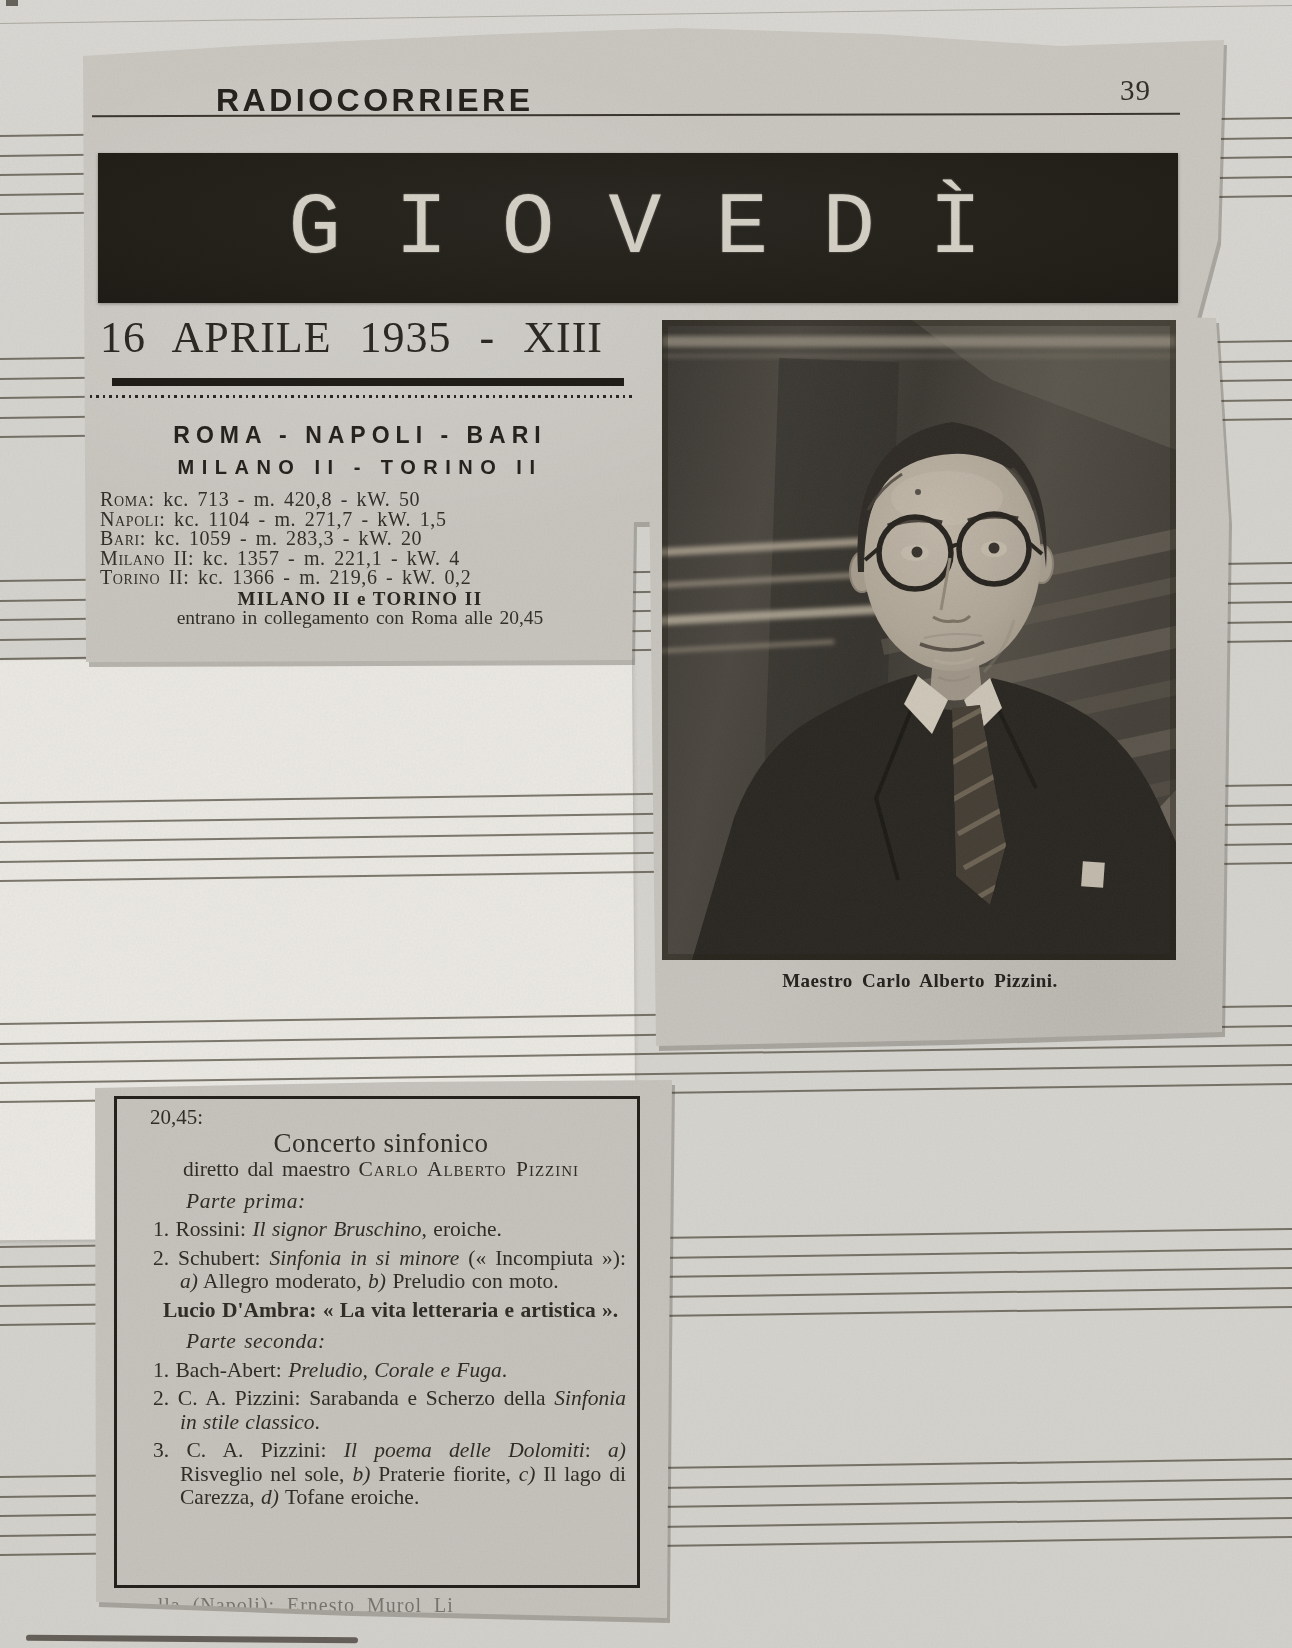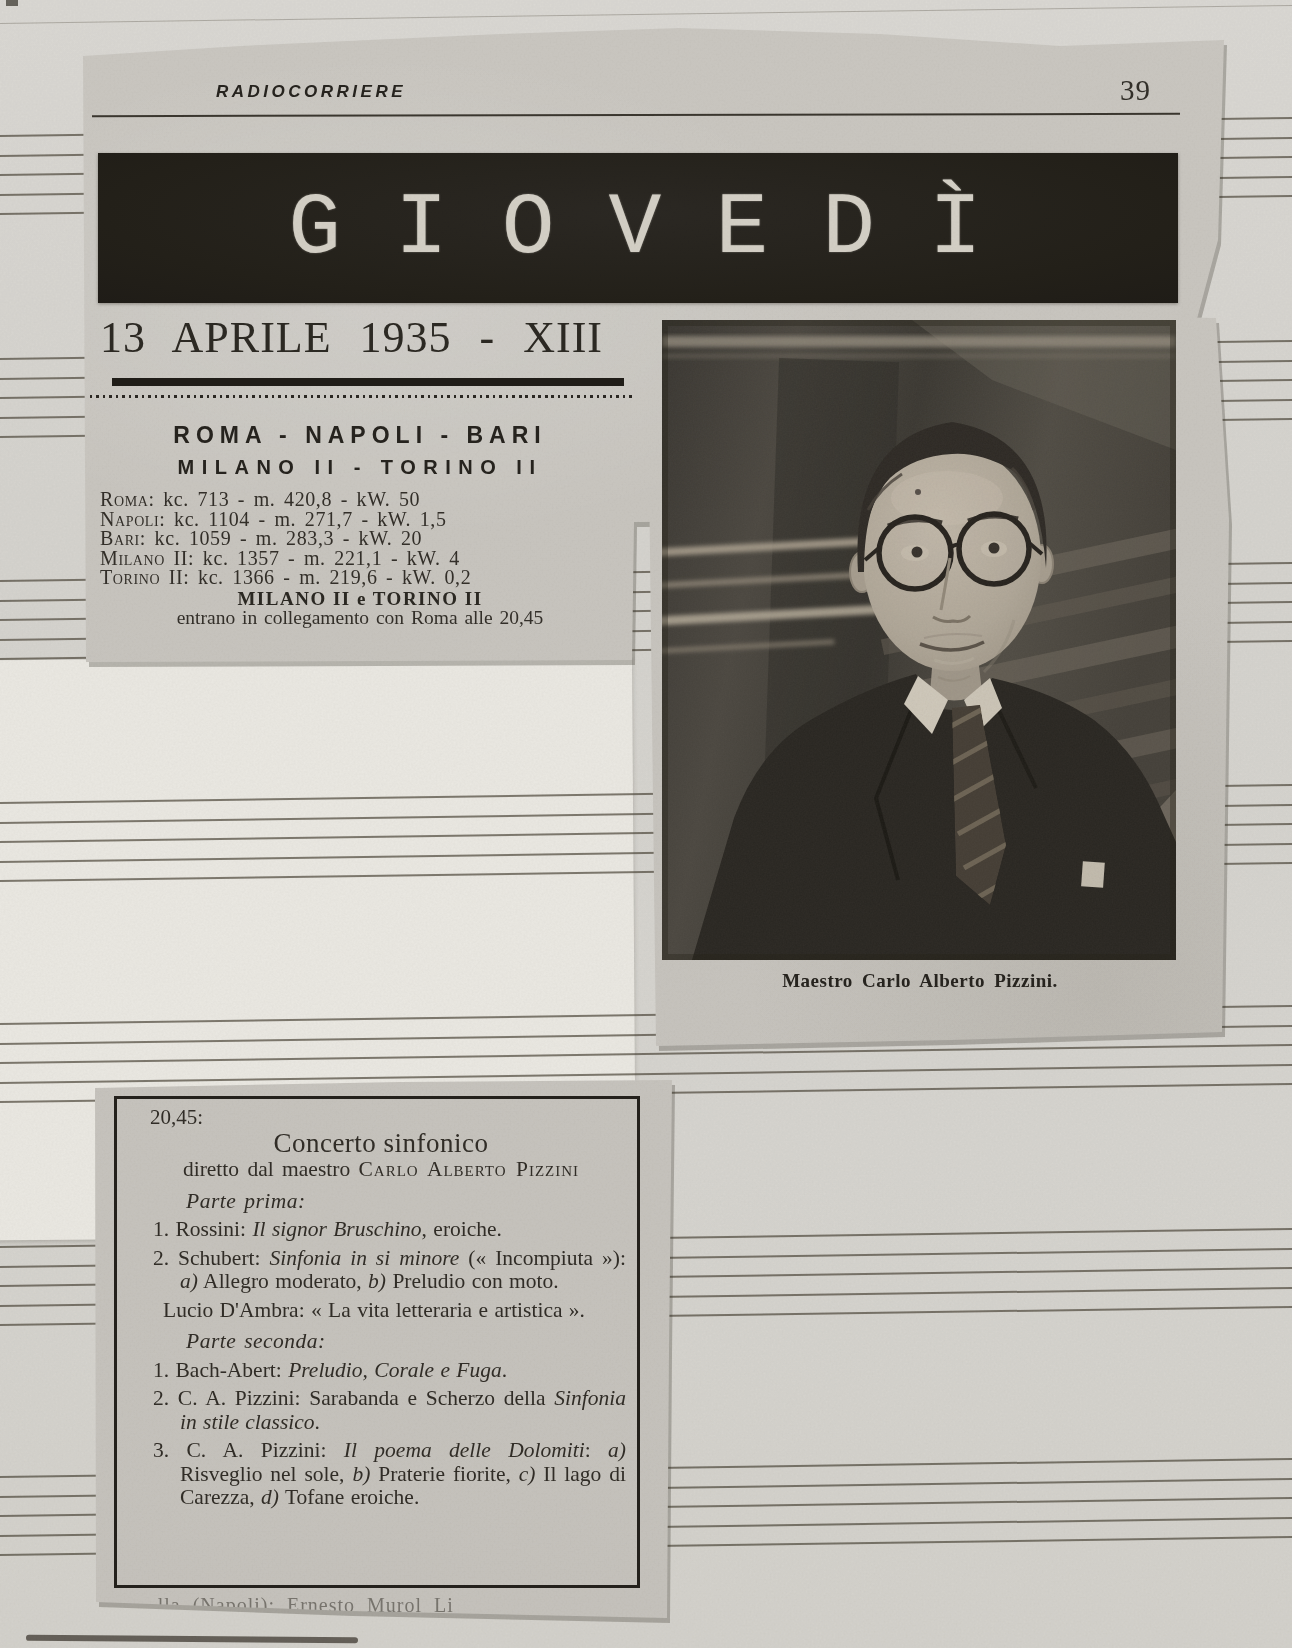--- a/index.html
+++ b/index.html
@@ -18,21 +18,21 @@
   .clip-shadow{background:rgba(50,45,36,.28);filter:blur(3px);transform:translate(3px,5px);}
   .clipA-shape{clip-path:polygon(83px 56px,240px 46px,500px 34px,680px 28px,880px 34px,1060px 46px,1224px 40px,1218px 240px,1194px 330px,1192px 520px,634px 522px,632px 660px,86px 662px);}
   .clipB-shape{clip-path:polygon(647px 308px,900px 312px,1216px 318px,1229px 520px,1222px 1032px,950px 1040px,656px 1046px);}
   .clipC-shape{clip-path:polygon(95px 1088px,400px 1082px,672px 1080px,669px 1350px,667px 1618px,350px 1611px,96px 1602px);}
   .newsprint{background:
      radial-gradient(ellipse 700px 350px at 30% 18%,rgba(255,255,255,.16),transparent 70%),
      radial-gradient(ellipse 500px 600px at 85% 60%,rgba(90,84,70,.10),transparent 70%),
      linear-gradient(178deg,#cbc8c2 0%,#c8c5bf 45%,#c6c3bd 100%);}
   .sans{font-family:"Liberation Sans",sans-serif;}
   
-  .masthead{left:216px;top:82px;font-size:17px;font-weight:bold;letter-spacing:3.5px;color:#26231e;font-style:italic;}
+  .masthead{left:216px;top:82px;font-size:32px;font-weight:bold;letter-spacing:3.5px;color:#26231e;}
   .pagenum{left:1120px;top:74px;font-size:29px;color:#33302a;letter-spacing:1px;font-family:Liberation Serif, serif;}
   .head-rule{left:92px;top:114px;width:1088px;height:2px;background:#3b372f;transform:rotate(-0.12deg);}
   .banner{left:98px;top:153px;width:1080px;height:150px;
           background:radial-gradient(ellipse at 50% 40%,#2b2823 0%,#232019 70%,#1f1c17 100%);
           display:flex;align-items:center;justify-content:center;box-shadow:0 1px 3px rgba(40,35,28,.4);}
   .banner-text{font-family:Liberation Mono, monospace;font-size:88px;color:#d5d1c7;
                letter-spacing:54px;padding-left:48px;white-space:nowrap;text-shadow:0 0 2px rgba(213,209,199,.5);}
   .date-line{left:100px;top:312px;width:520px;font-size:44px;letter-spacing:1px;word-spacing:16px;
              color:#2c2923;white-space:nowrap;}
   .thick-rule{left:112px;top:378px;width:512px;height:8px;background:#201d18;}
@@ -56,21 +56,21 @@
   
   .prog-box{left:114px;top:1096px;width:526px;height:492px;border:3px solid #24211c;box-sizing:border-box;}
   .prog-text{left:136px;top:1106px;width:490px;font-size:21.5px;line-height:23.5px;color:#312d27;}
   .prog-time{margin-left:14px;font-size:21px;}
   .prog-title{text-align:center;font-size:27px;margin-top:2px;letter-spacing:.5px;}
   .prog-cond{text-align:center;font-size:21.5px;margin-top:3px;word-spacing:3px;}
   .prog-cond .cname{font-variant:small-caps;letter-spacing:1px;}
   .prog-heading{font-style:italic;margin:8px 0 2px 50px;letter-spacing:.5px;word-spacing:2px;}
   .prog-item{margin:5px 0 0 0;text-align:justify;word-spacing:1px;}
   .prog-item.num{padding-left:44px;text-indent:-27px;}
-  .prog-item.flush{padding-left:0;text-indent:27px;}
+  .prog-item.flush{padding-left:0;text-indent:27px;font-weight:bold;}
   .prog-item em{font-style:italic;}
   .footer-frag{left:150px;top:1594px;width:520px;font-size:20px;color:#3a362f;opacity:.55;
                letter-spacing:1px;word-spacing:6px;filter:blur(.4px);white-space:nowrap;}
   
   .streak-bl{left:26px;top:1636px;width:332px;height:6px;background:#514c44;border-radius:3px;
              transform:rotate(0.4deg);opacity:.85;}
   .nub-tl{left:6px;top:0;width:12px;height:6px;background:#4a463f;opacity:.8;}
   .grain{position:absolute;inset:0;opacity:.07;mix-blend-mode:multiply;pointer-events:none;}
 </style>
 </head>
@@ -121,21 +121,21 @@
     </div>
 
   <div class="clip-shadow clipA-shape"></div>
   <div class="clip clipA-shape newsprint">
     <div class="abs masthead sans">RADIOCORRIERE</div>
     <div class="abs pagenum">39</div>
     <div class="abs head-rule"></div>
     <div class="abs banner">
       <span class="banner-text">GIOVEDÌ</span>
     </div>
-    <div class="abs date-line">13 APRILE 1935 - XIII</div>
+    <div class="abs date-line">16 APRILE 1935 - XIII</div>
     <div class="abs thick-rule"></div>
     <div class="abs dotted-rule"></div>
     <div class="abs st-primary sans">ROMA - NAPOLI - BARI</div>
     <div class="abs st-secondary sans">MILANO II - TORINO II</div>
     <div class="abs st-list" id="stations-list">
         <div class="st-line"><span class="st-name">Roma: </span>kc. 713 - m. 420,8 - kW. 50</div>
         <div class="st-line"><span class="st-name">Napoli: </span>kc. 1104 - m. 271,7 - kW. 1,5</div>
         <div class="st-line"><span class="st-name">Bari: </span>kc. 1059 - m. 283,3 - kW. 20</div>
         <div class="st-line"><span class="st-name">Milano II: </span>kc. 1357 - m. 221,1 - kW. 4</div>
         <div class="st-line"><span class="st-name">Torino II: </span>kc. 1366 - m. 219,6 - kW. 0,2</div>

